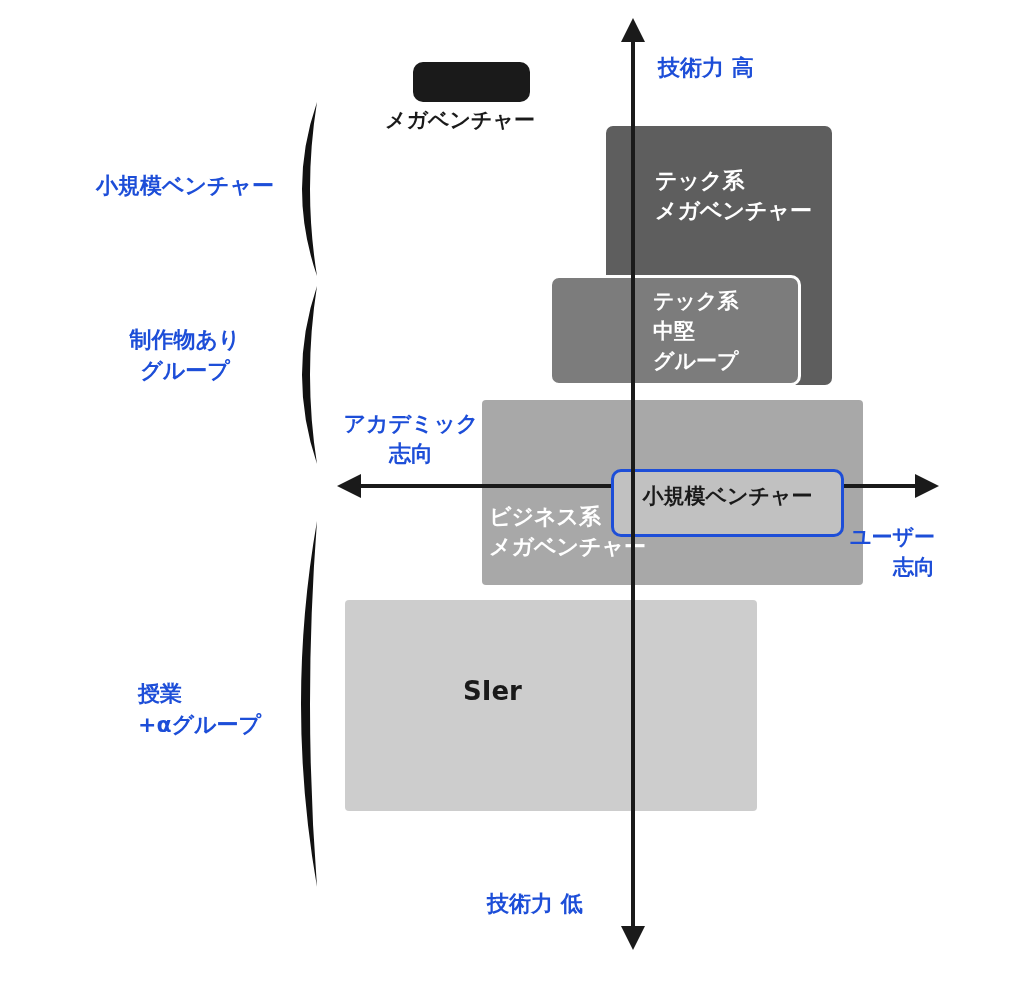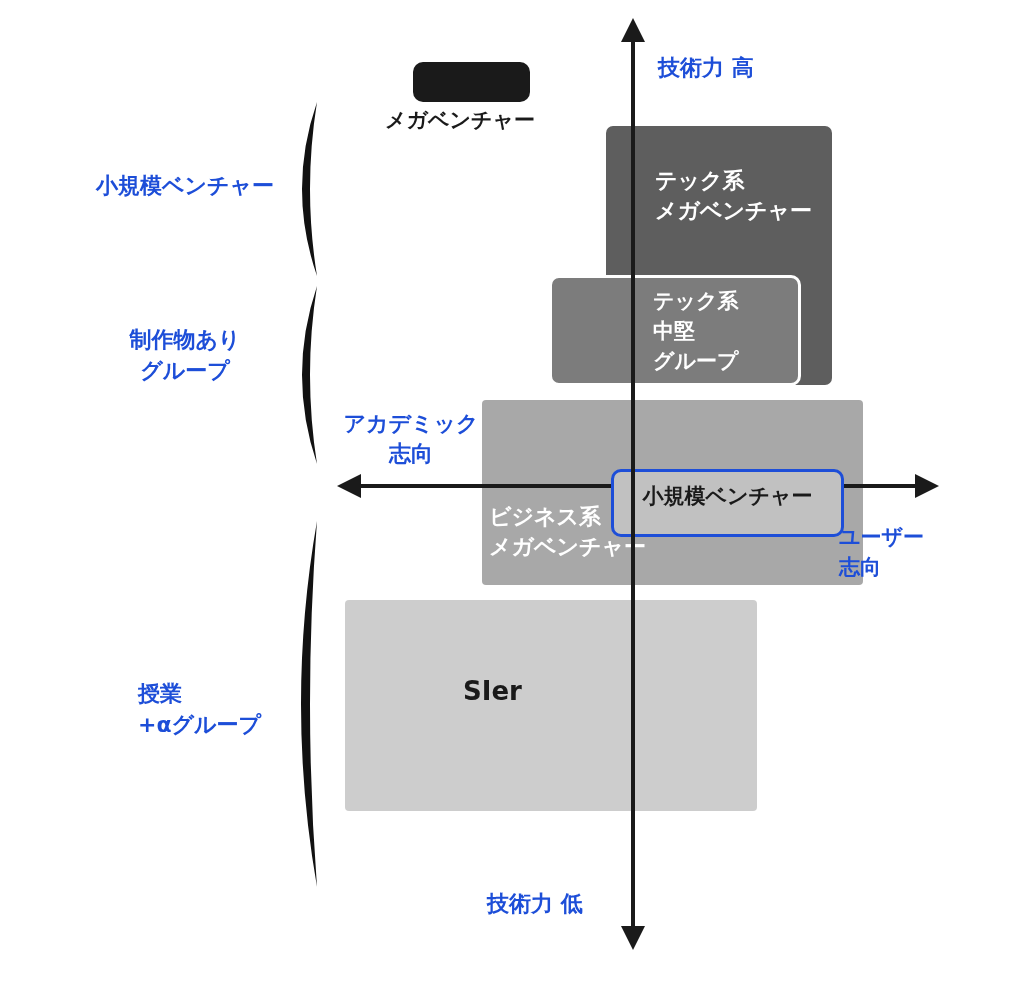--- a/index.html
+++ b/index.html
@@ -26,21 +26,21 @@
   #label-foreign{left:385px;top:106px;font-size:21px;line-height:28px;z-index:2;}
   
   .axis-svg{position:absolute;left:0;top:0;width:1032px;height:992px;pointer-events:none;}
   #h-axis{z-index:3;}
   #v-axis{z-index:6;}
   
   .axis-lbl{z-index:7;}
   #label-skill-high{left:658px;top:53px;font-size:22px;}
   #label-skill-low{left:487px;top:889px;font-size:22px;}
   #label-academic{left:341px;top:409px;width:140px;text-align:center;font-size:22px;line-height:30px;}
-  #label-user{left:839px;top:522px;width:96px;text-align:left;font-size:21px;line-height:30px;}
+  #label-user{left:839px;top:522px;width:96px;text-align:right;font-size:21px;line-height:30px;}
   
   #group-1{left:96px;top:171px;font-size:22px;z-index:2;}
   #group-2{left:113px;top:326px;width:144px;text-align:center;font-size:22px;line-height:31px;z-index:2;font-family:Liberation Mono, monospace;}
   #group-3{left:138px;top:678px;font-size:22px;line-height:31px;z-index:2;}
   .brace{position:absolute;left:291px;width:30px;z-index:2;}
   #brace-1{top:99px;height:180px;}
   #brace-2{top:283px;height:184px;}
   #brace-3{top:517px;height:374px;}
 </style>
 </head>

